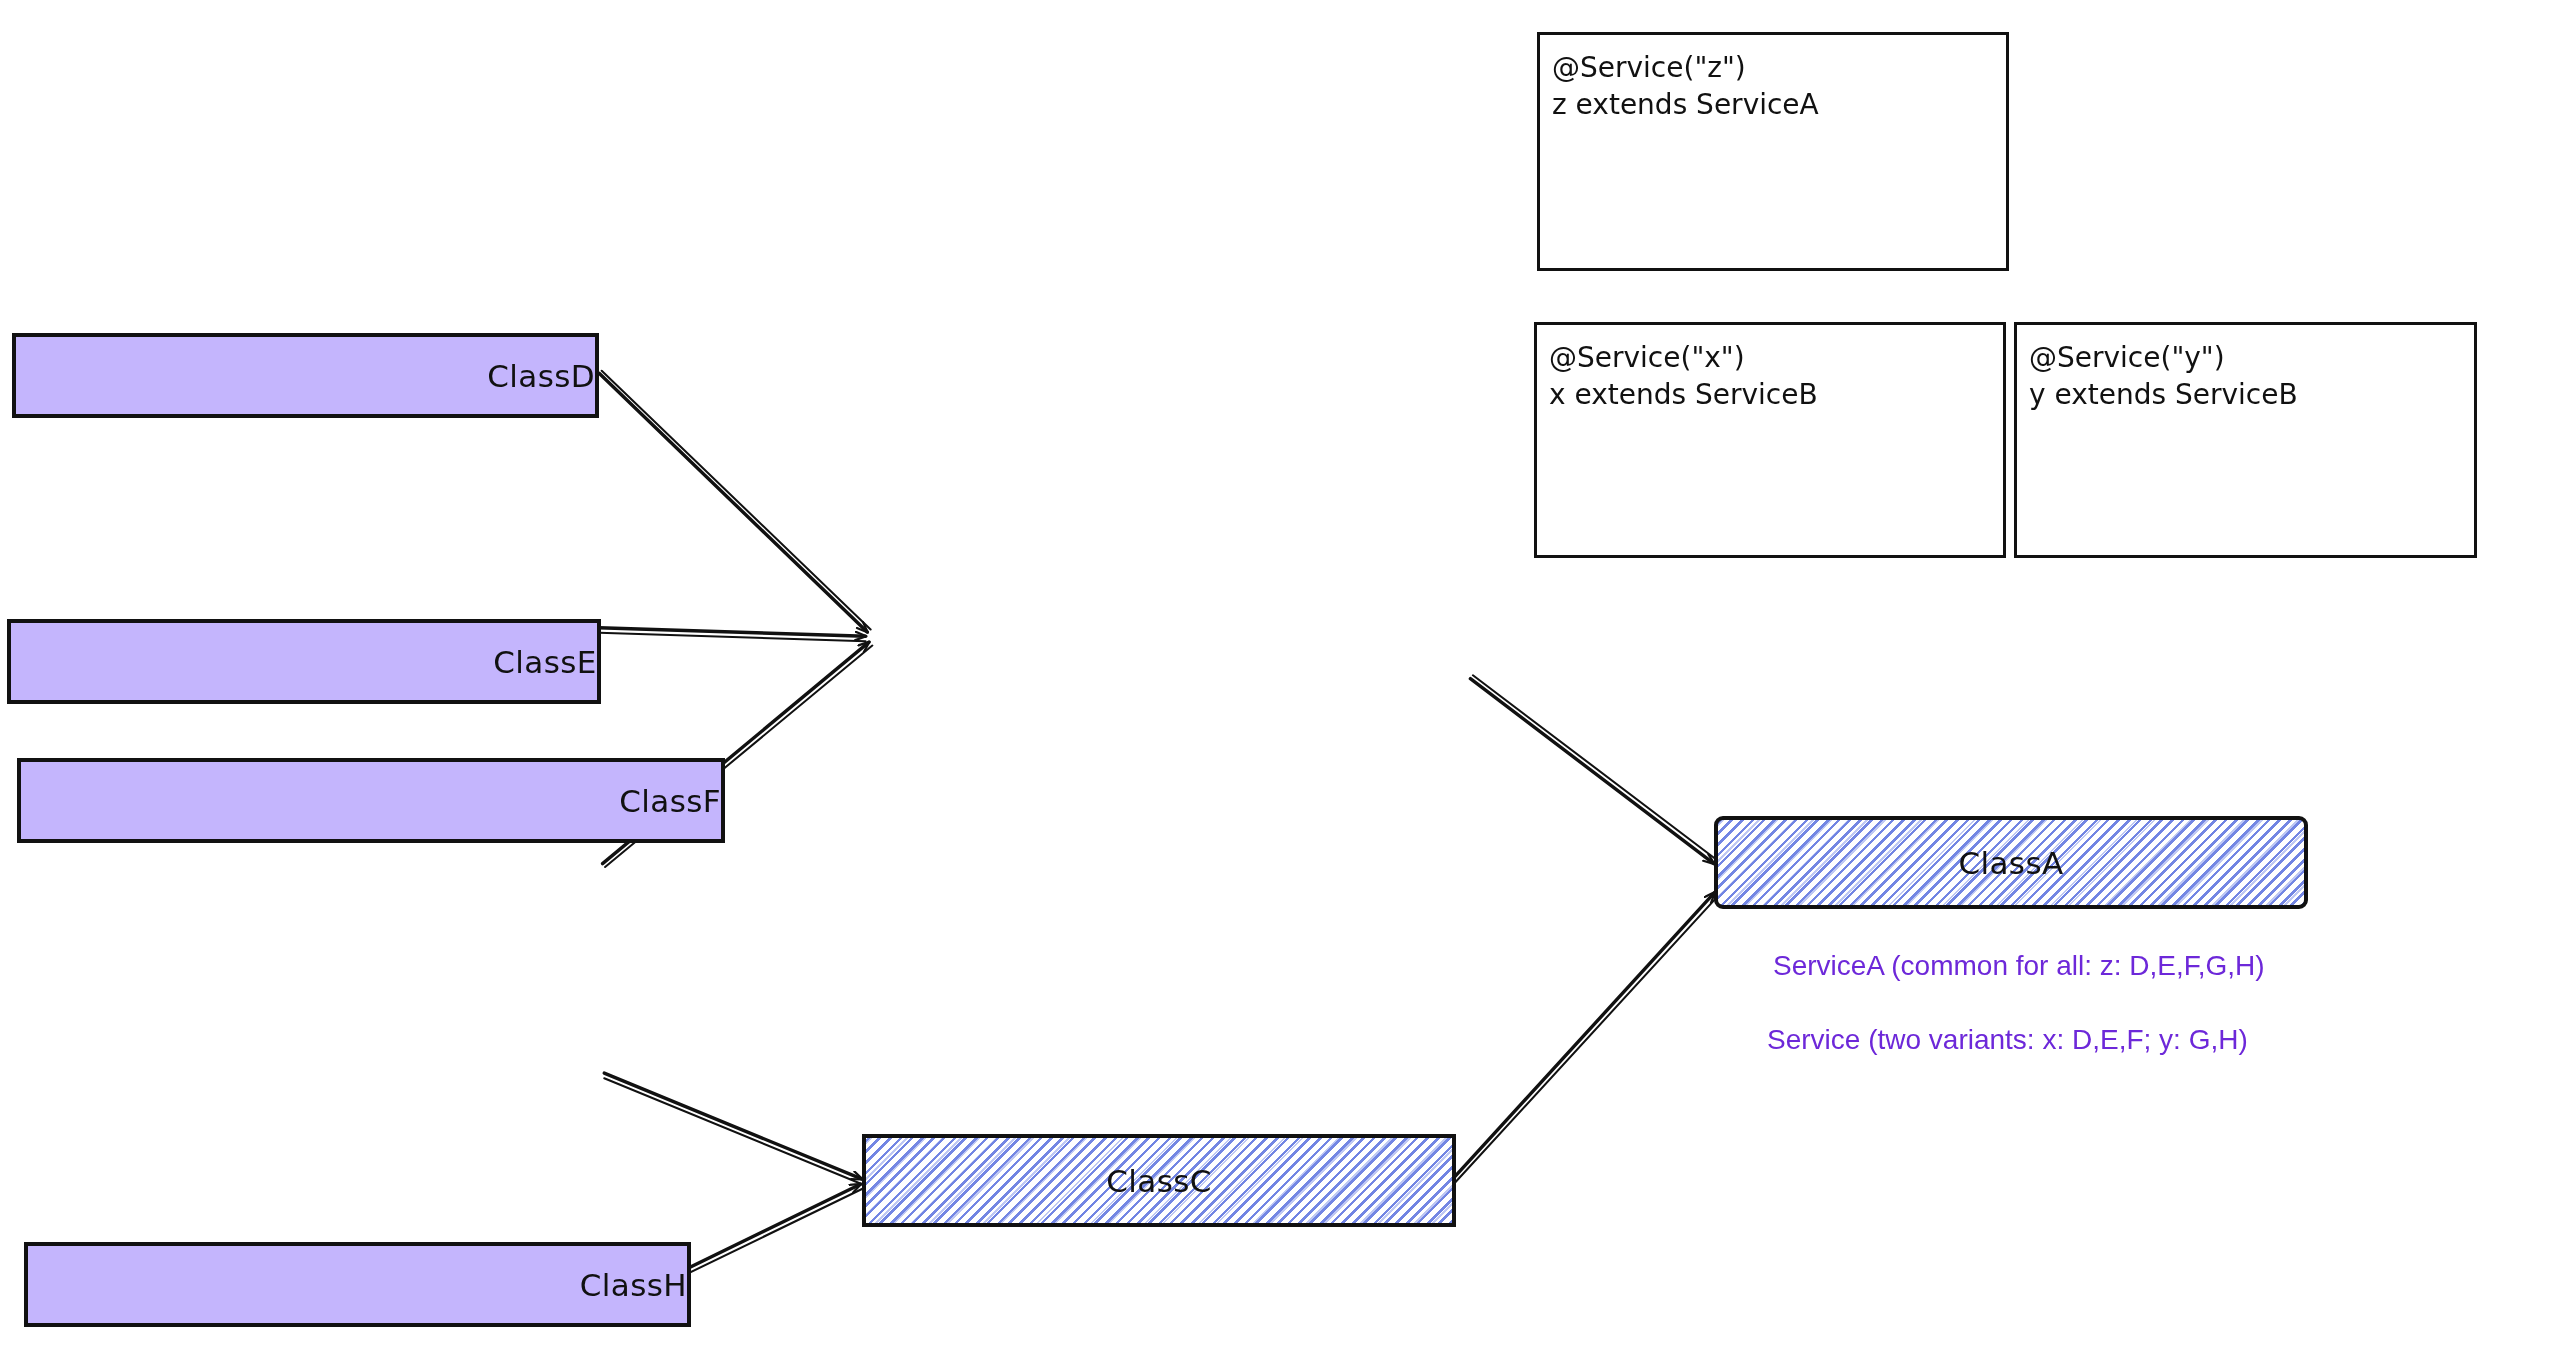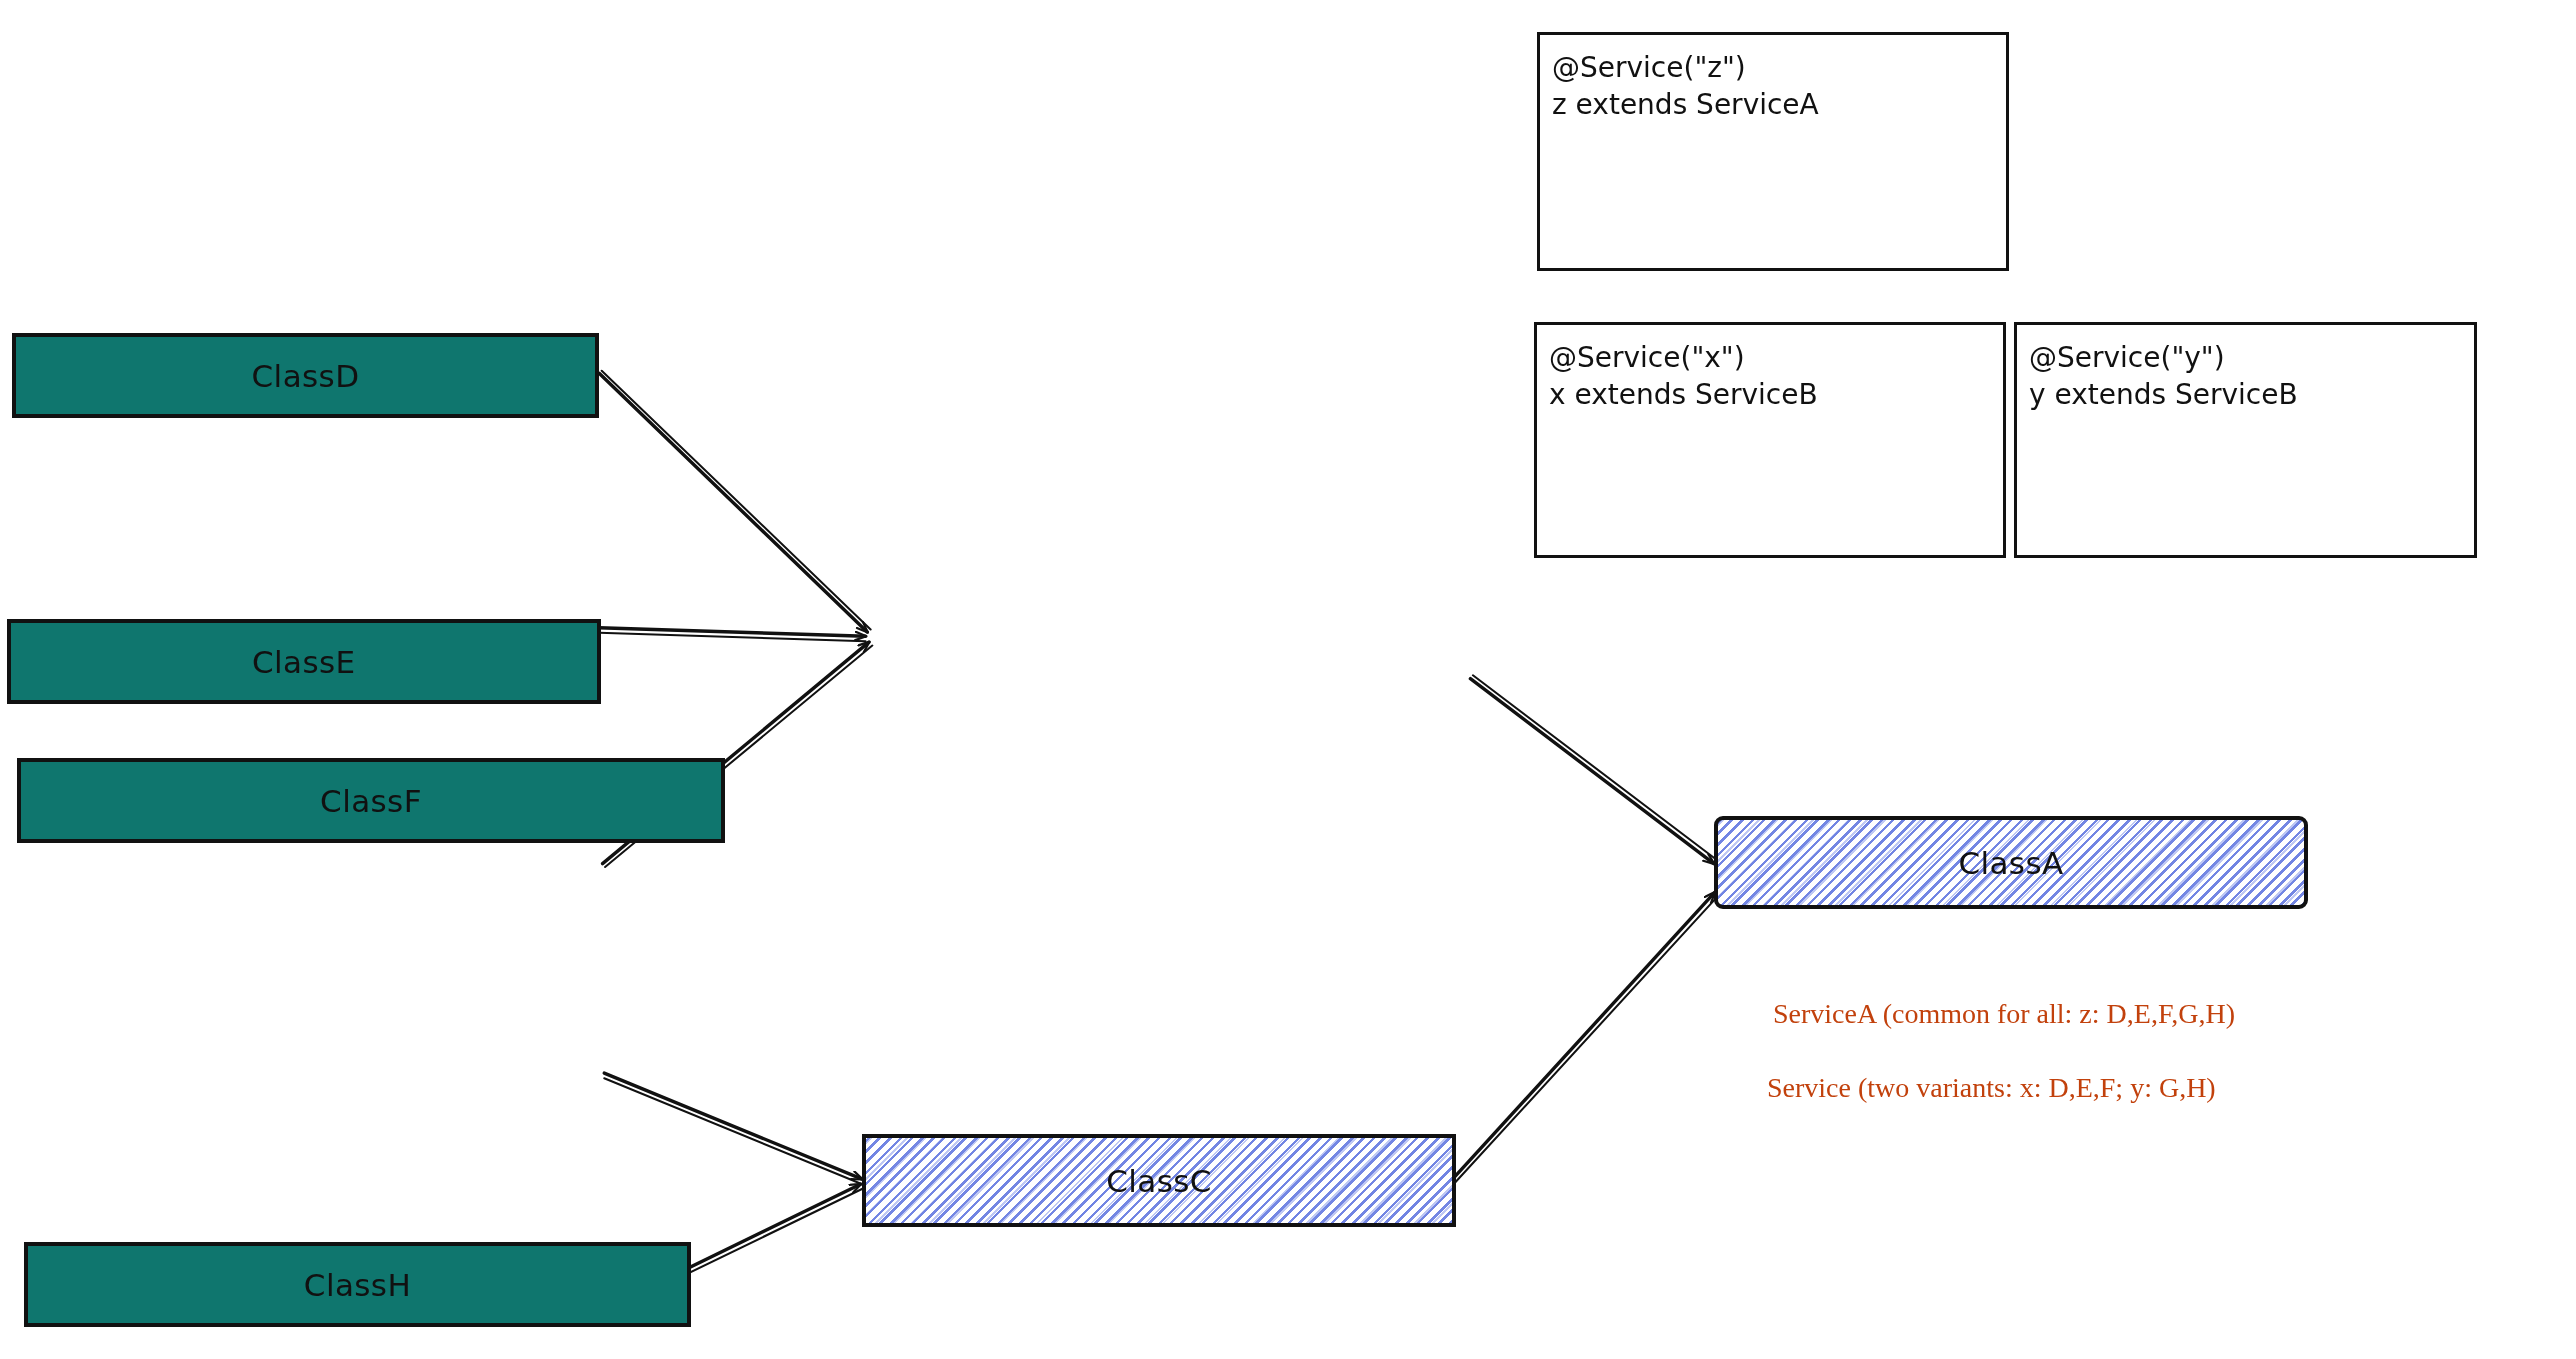--- a/index.html
+++ b/index.html
@@ -33,21 +33,22 @@
     align-items: center;
     justify-content: center;
     border: 4.2px solid #111111;
     font-family: "DejaVu Sans", sans-serif;
     font-size: 31px;
     color: #111111;
     letter-spacing: 0.4px;
     z-index: 3;
   }
   .node-blue {
-    background: #0f766e;
+    background: #c4b5fd;
+    justify-content: flex-end;
   }
   .node-hatch {
     background-color: #ffffff;
     background-image:
       repeating-linear-gradient(
         -45deg,
         rgba(108,128,226,0.95) 0px,
         rgba(108,128,226,0.95) 2.5px,
         rgba(255,255,255,0) 2.5px,
         rgba(255,255,255,0) 7.6px
@@ -76,26 +77,25 @@
     line-height: 1.30;
     color: #111111;
     z-index: 3;
   }
   .annot .line {
     white-space: nowrap;
     display: block;
   }
   .legend {
     position: absolute;
-    font-family: Liberation Serif, serif;
+    font-family: Liberation Sans, sans-serif;
     font-size: 28px;
-    color: #c2410c;
+    color: #6d28d9;
     white-space: nowrap;
     z-index: 3;
-    margin-top: 48px;
   }
 </style>
 </head>
 <body>
 
 <div id="canvas">
 
   <svg id="wires" viewBox="0 0 3036 1602" width="2576" height="1359" xmlns="http://www.w3.org/2000/svg">
     <defs>
       <marker id="ah" markerWidth="18" markerHeight="18" refX="13" refY="6" orient="auto" markerUnits="userSpaceOnUse">

